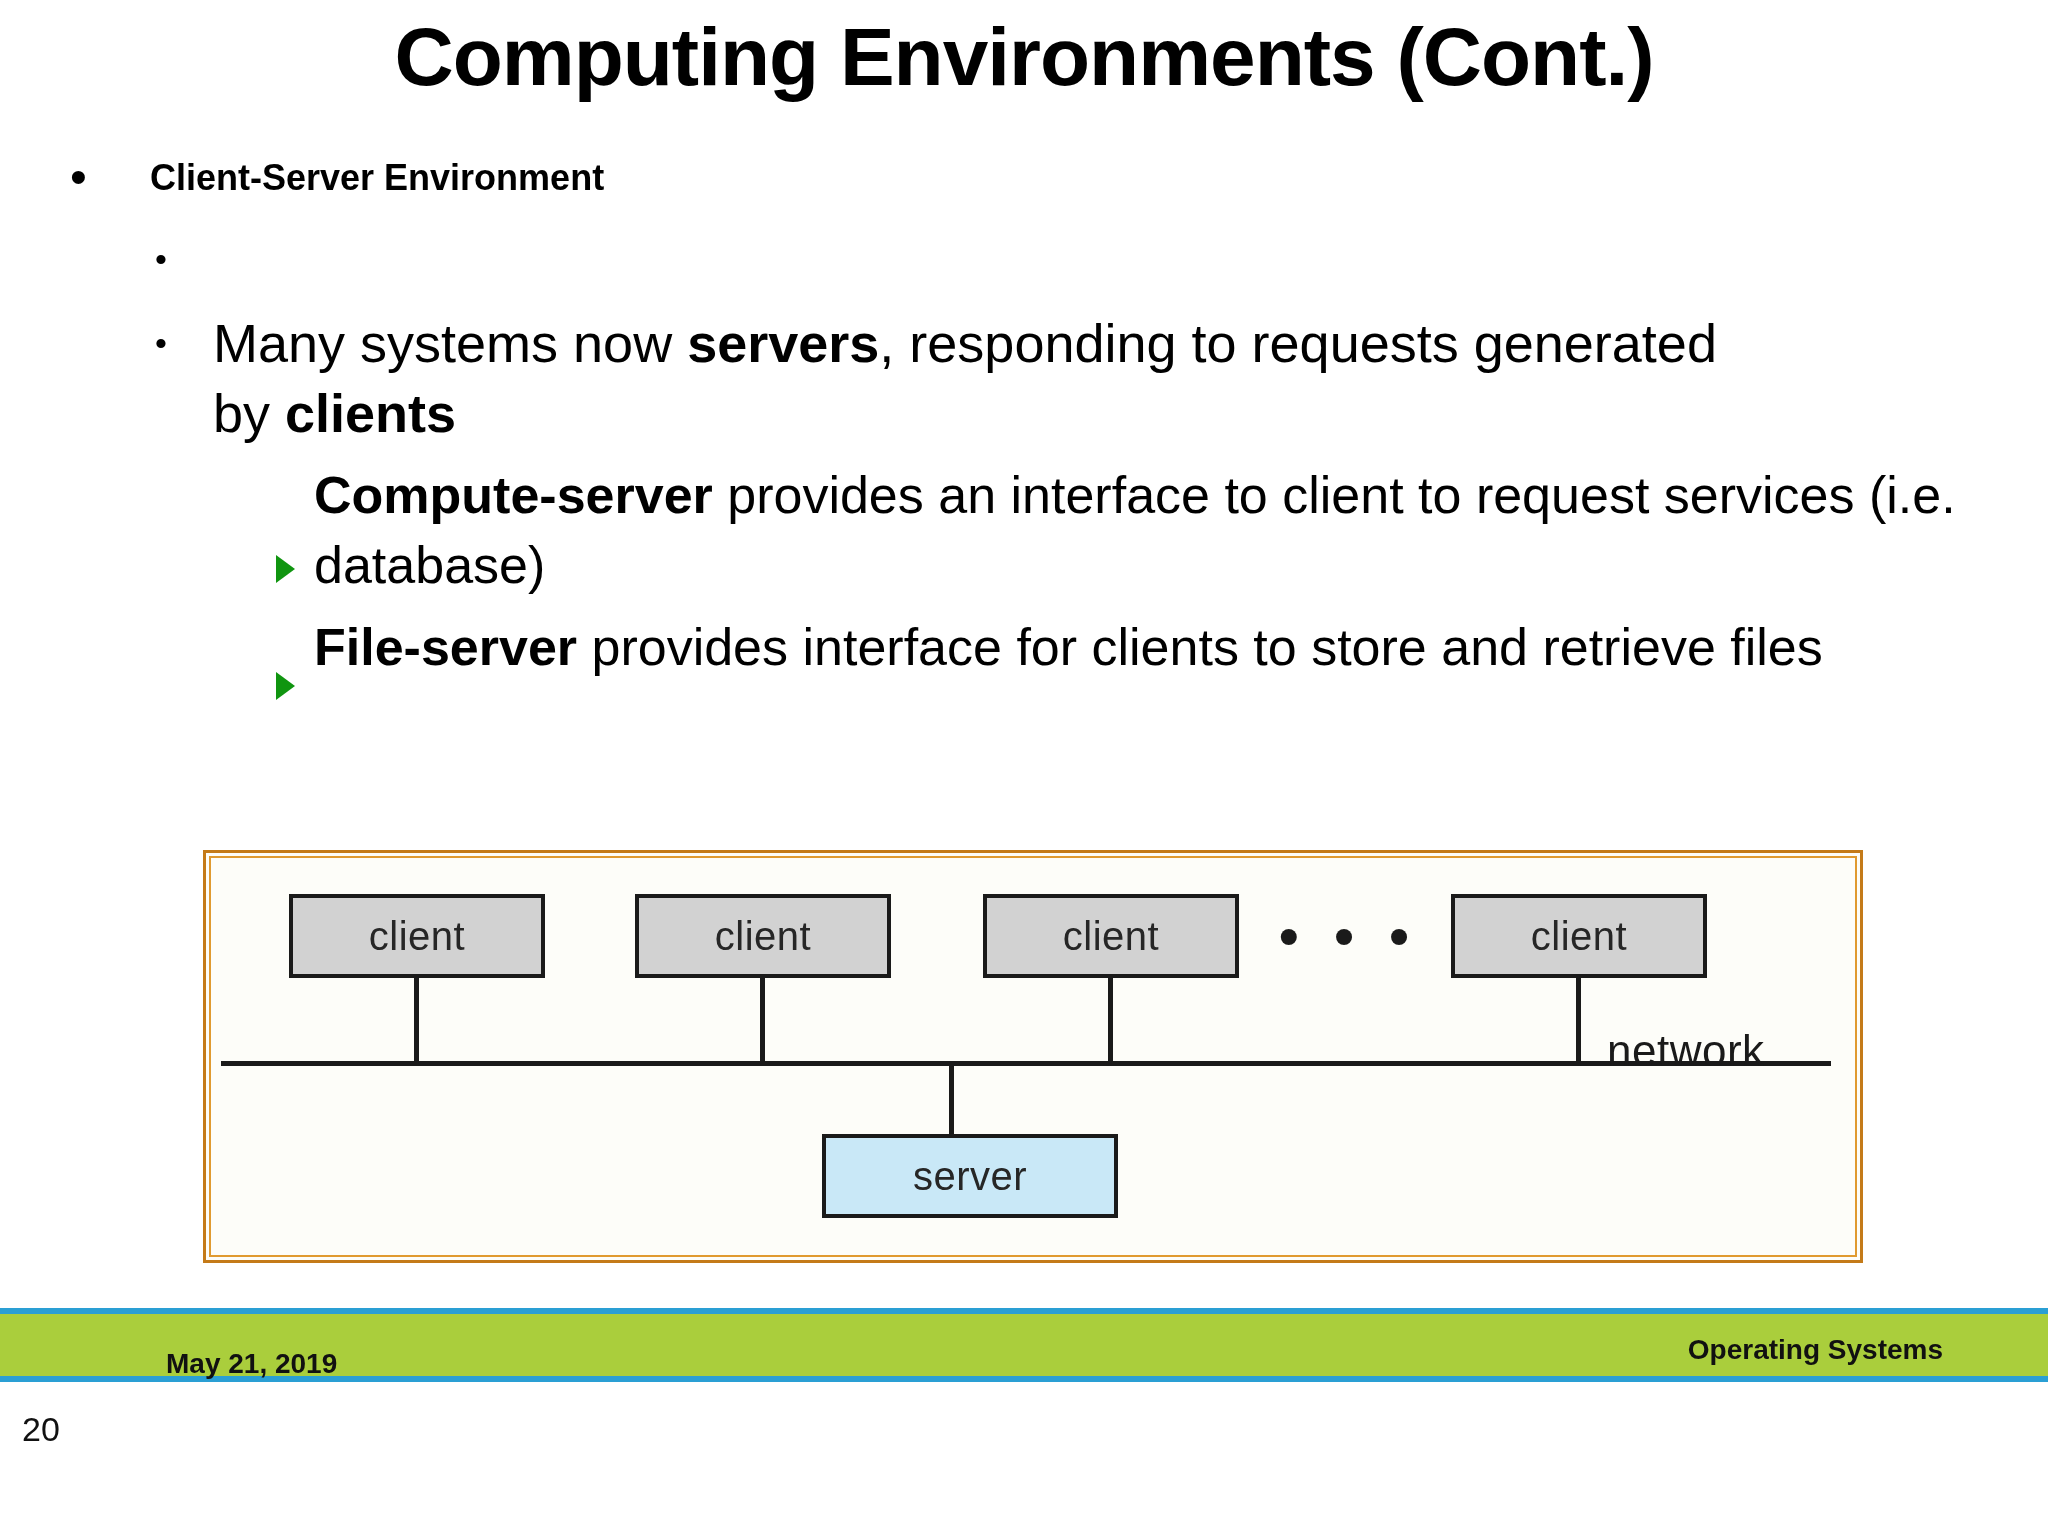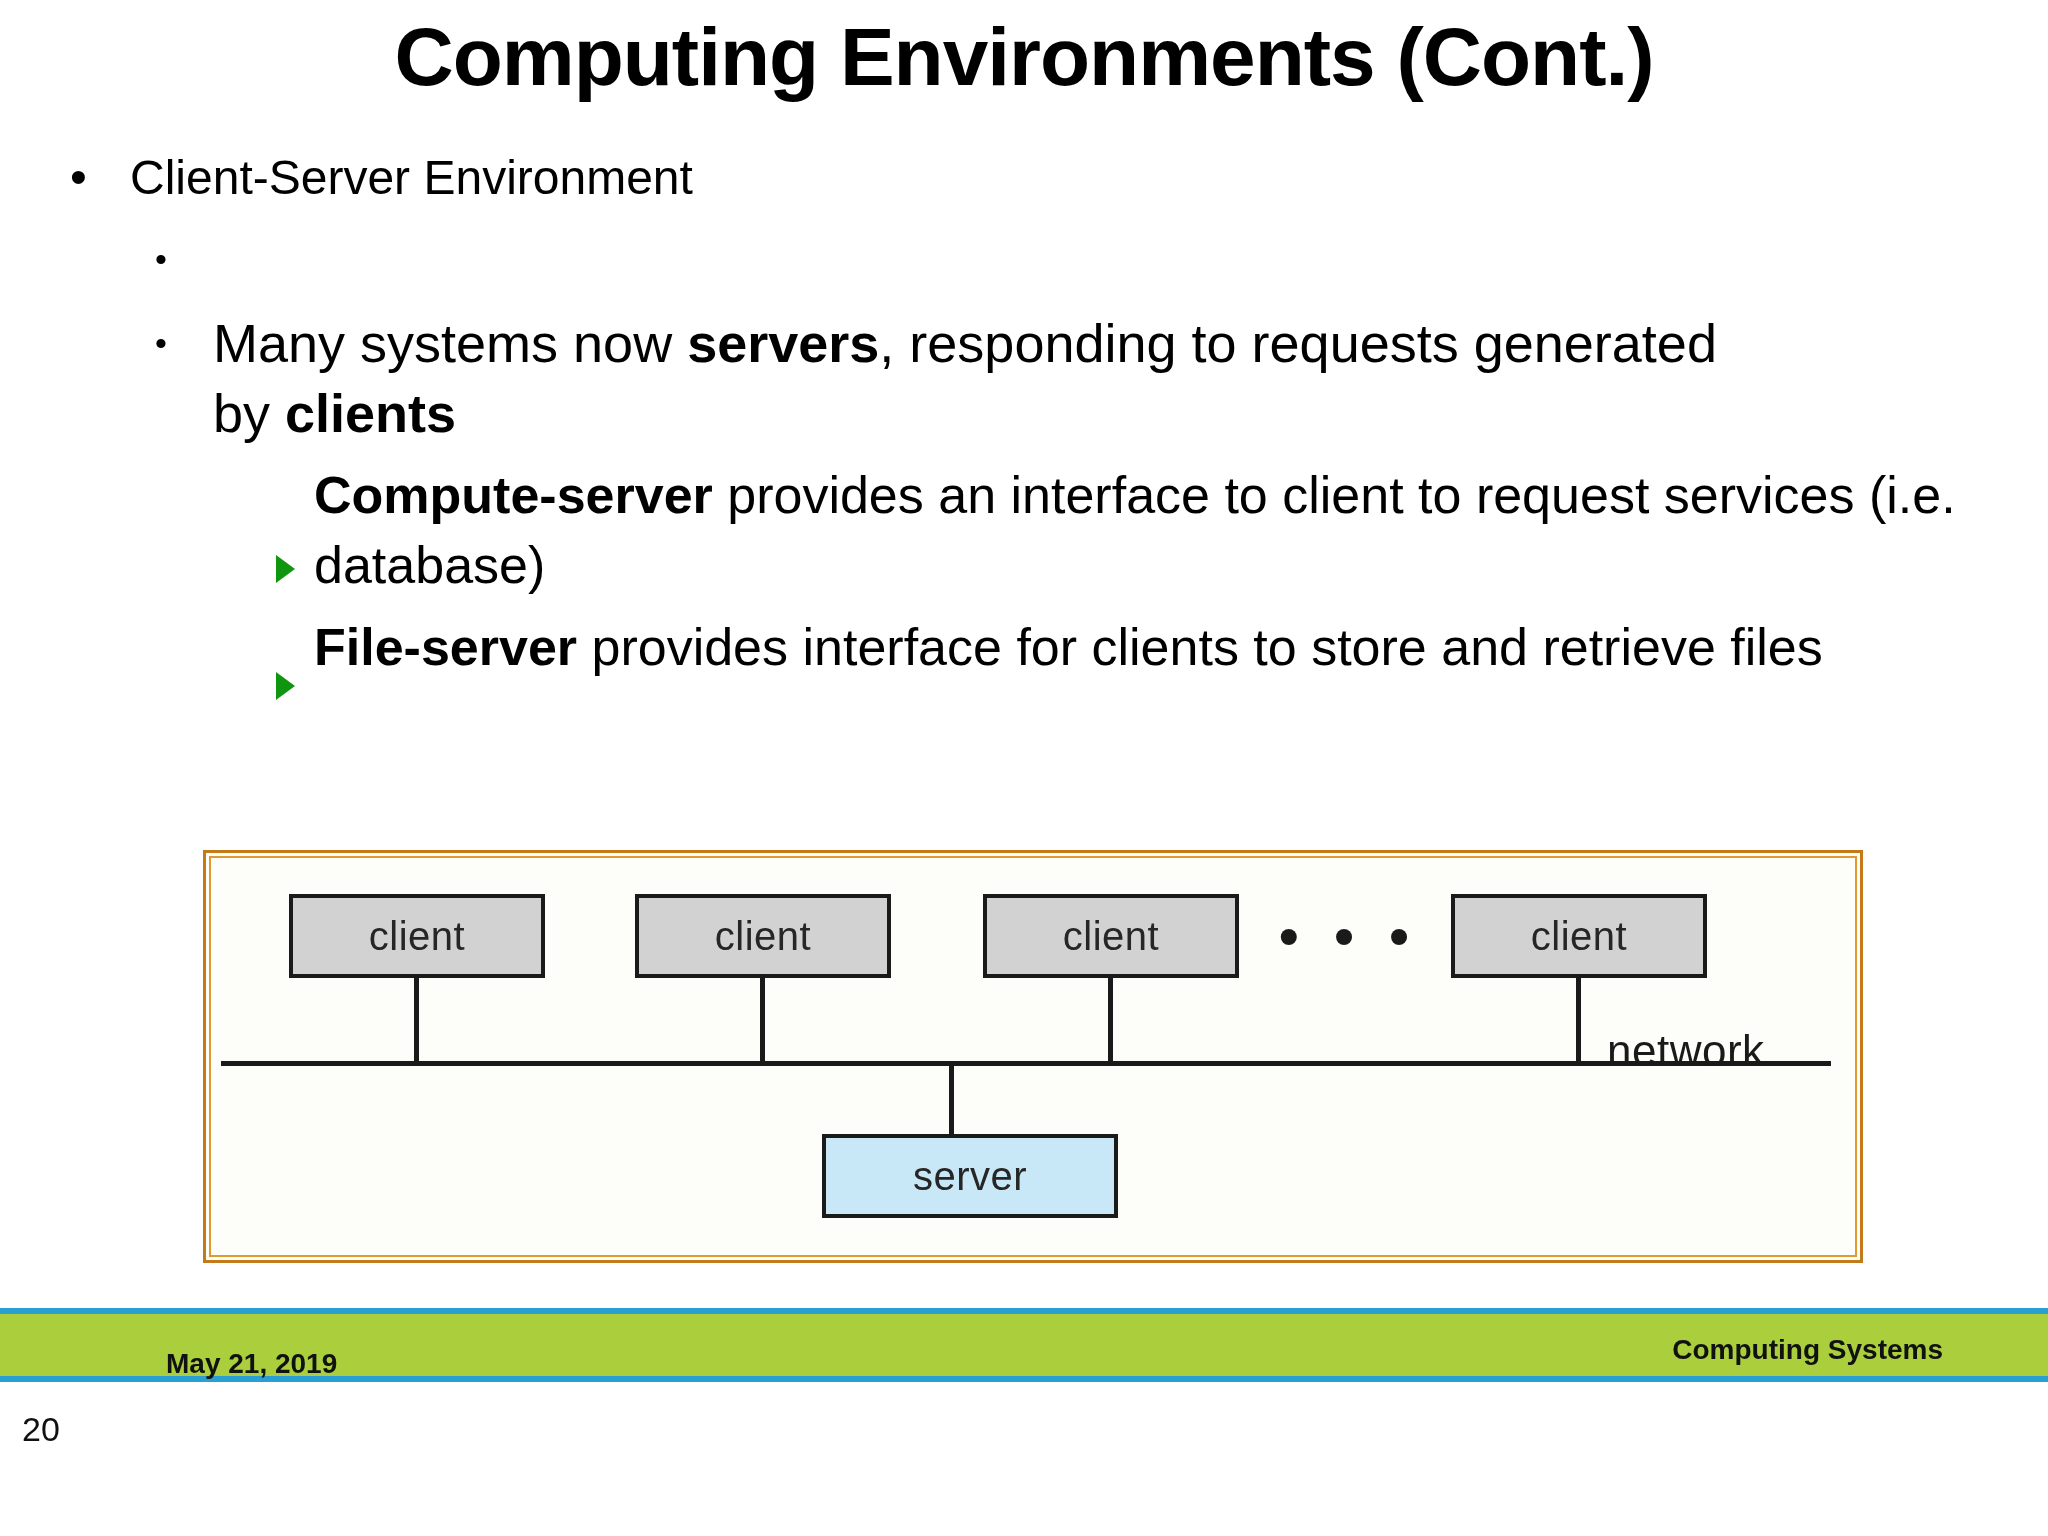--- a/index.html
+++ b/index.html
@@ -49,23 +49,24 @@
     margin-top: 6px;
   }
   .lvl1 .marker {
     width: 60px;
     flex: 0 0 60px;
     font-size: 48px;
     line-height: 62px;
     text-align: left;
   }
   .lvl1 .text {
-    font-size: 48px;
-    font-weight: normal;
+    font-size: 36px;
+    font-weight: bold;
     line-height: 64px;
+    margin-left: 20px;
   }
 
   
   .lvl2 {
     margin-left: 155px;
     margin-top: 14px;
   }
   .lvl2 .marker {
     width: 58px;
     flex: 0 0 58px;
@@ -294,16 +295,16 @@
     <div class="network-label">network</div>
 
     <div class="wire v-wire drop-server"></div>
     <div class="node server-node">server</div>
 
   </div>
 </div>
 
 <div class="footer-bar">
   <span class="footer-date">May 21, 2019</span>
-  <span class="footer-course">Computing Systems</span>
+  <span class="footer-course">Operating Systems</span>
 </div>
 
 <div class="page-number">20</div>
 
 </body></html>

